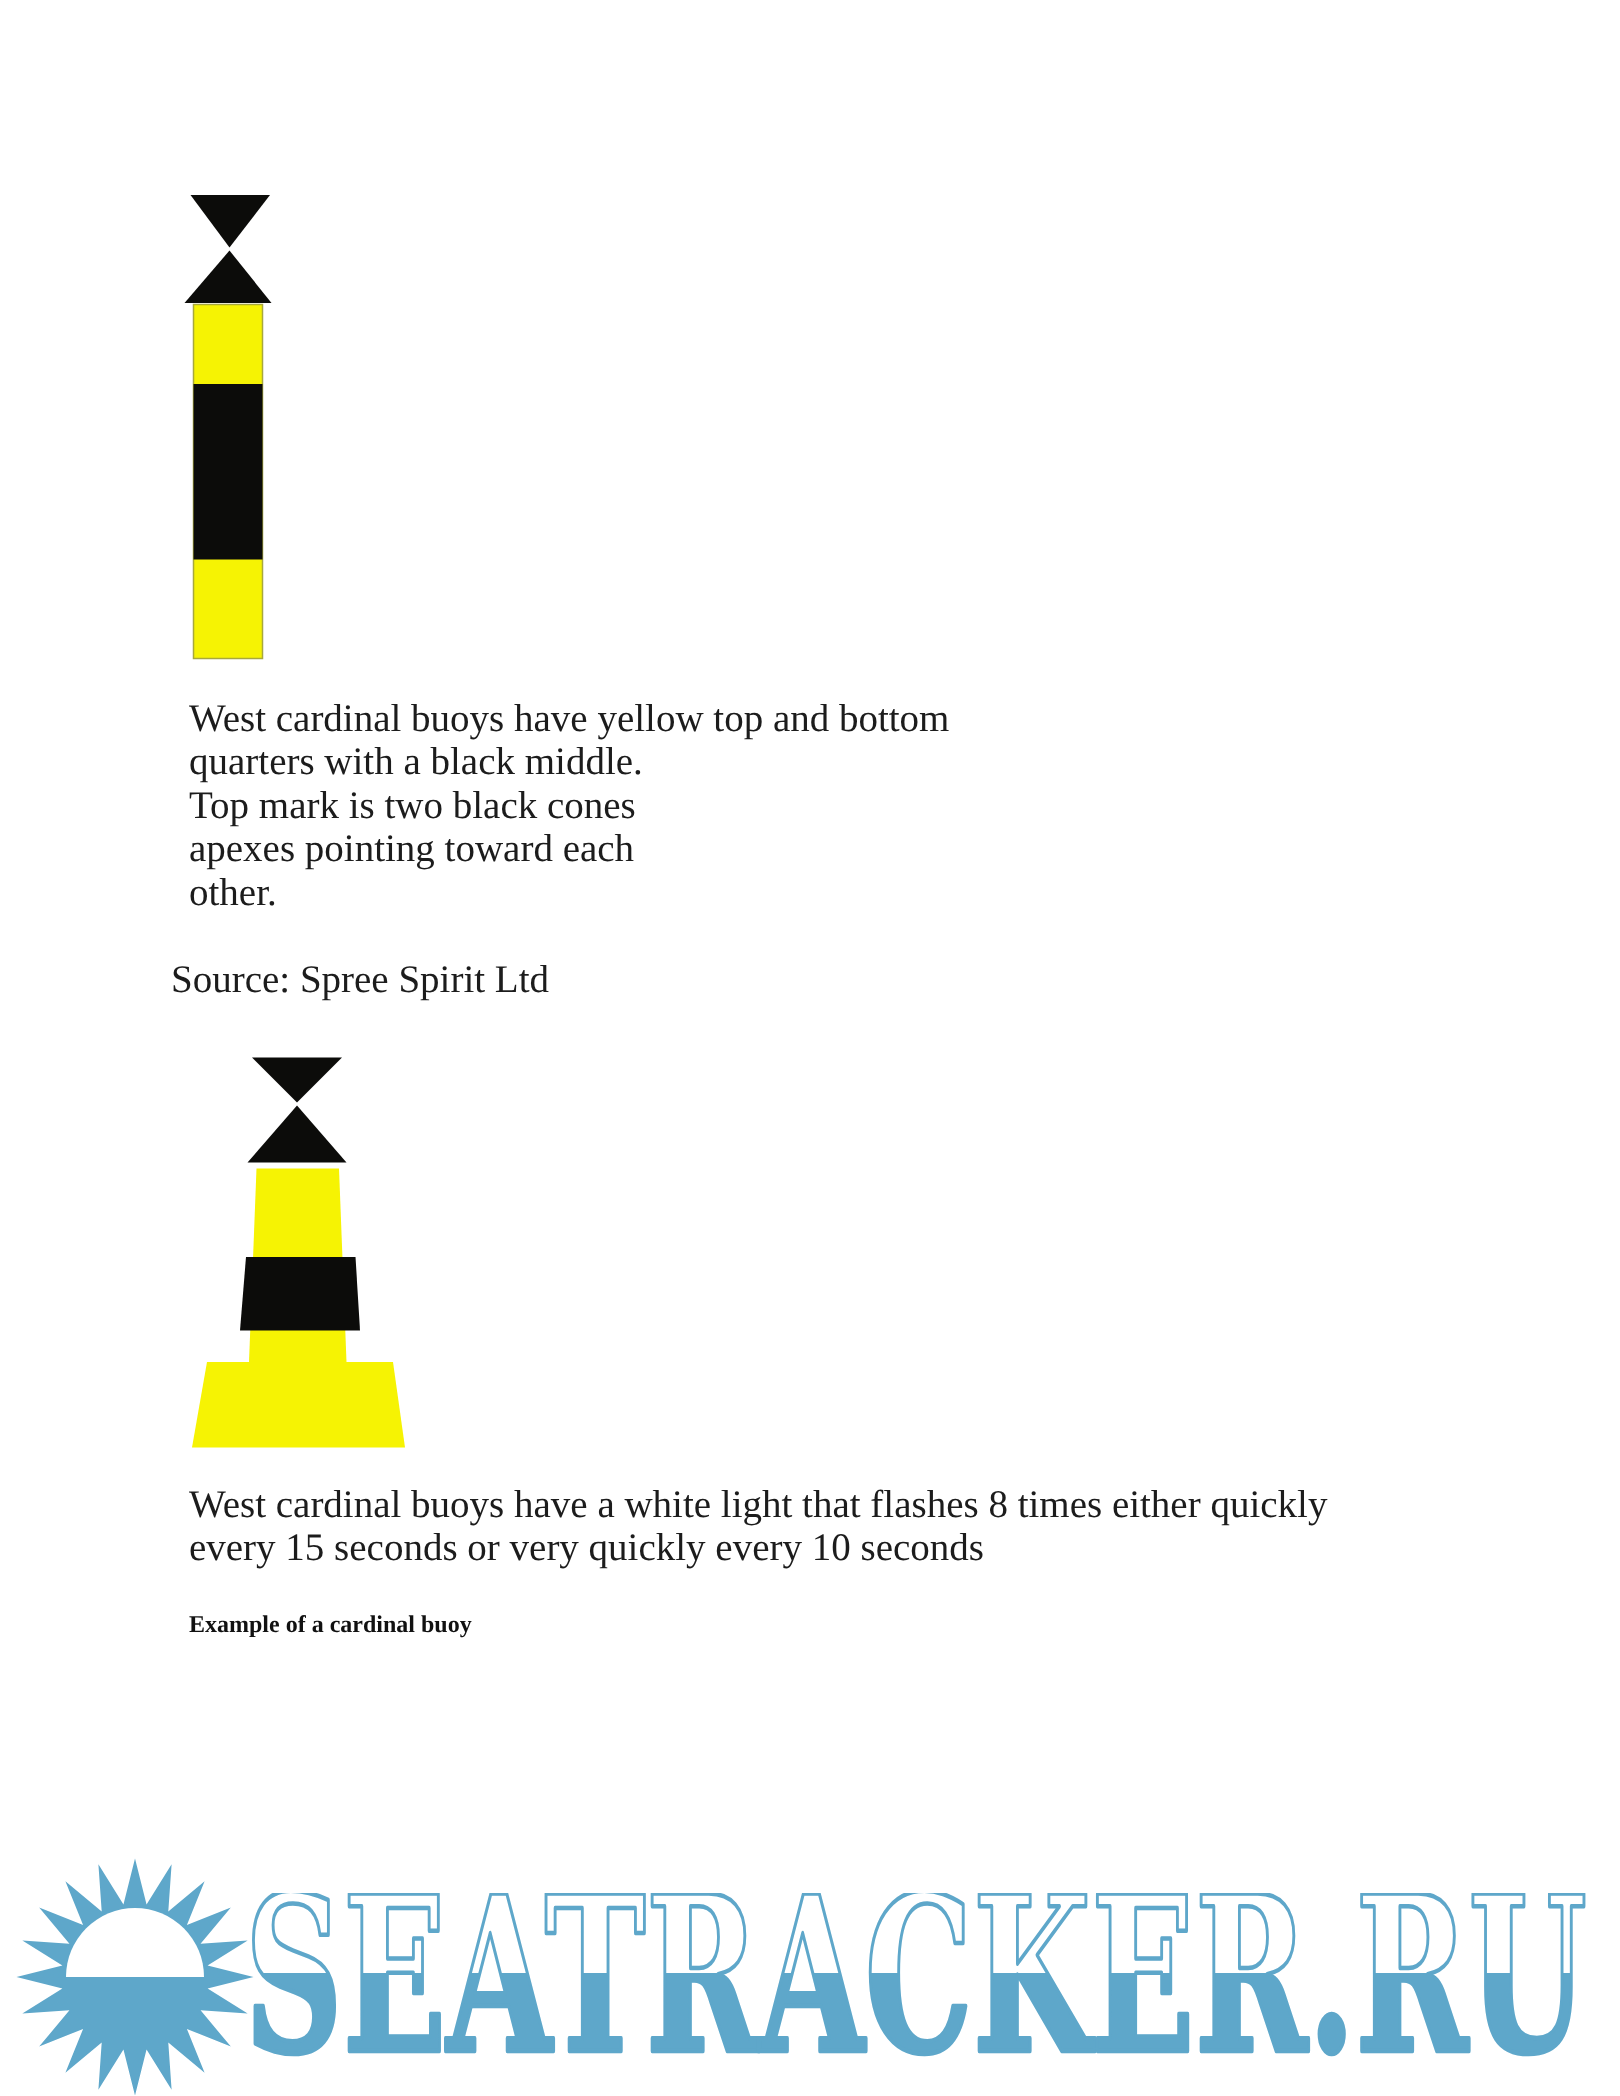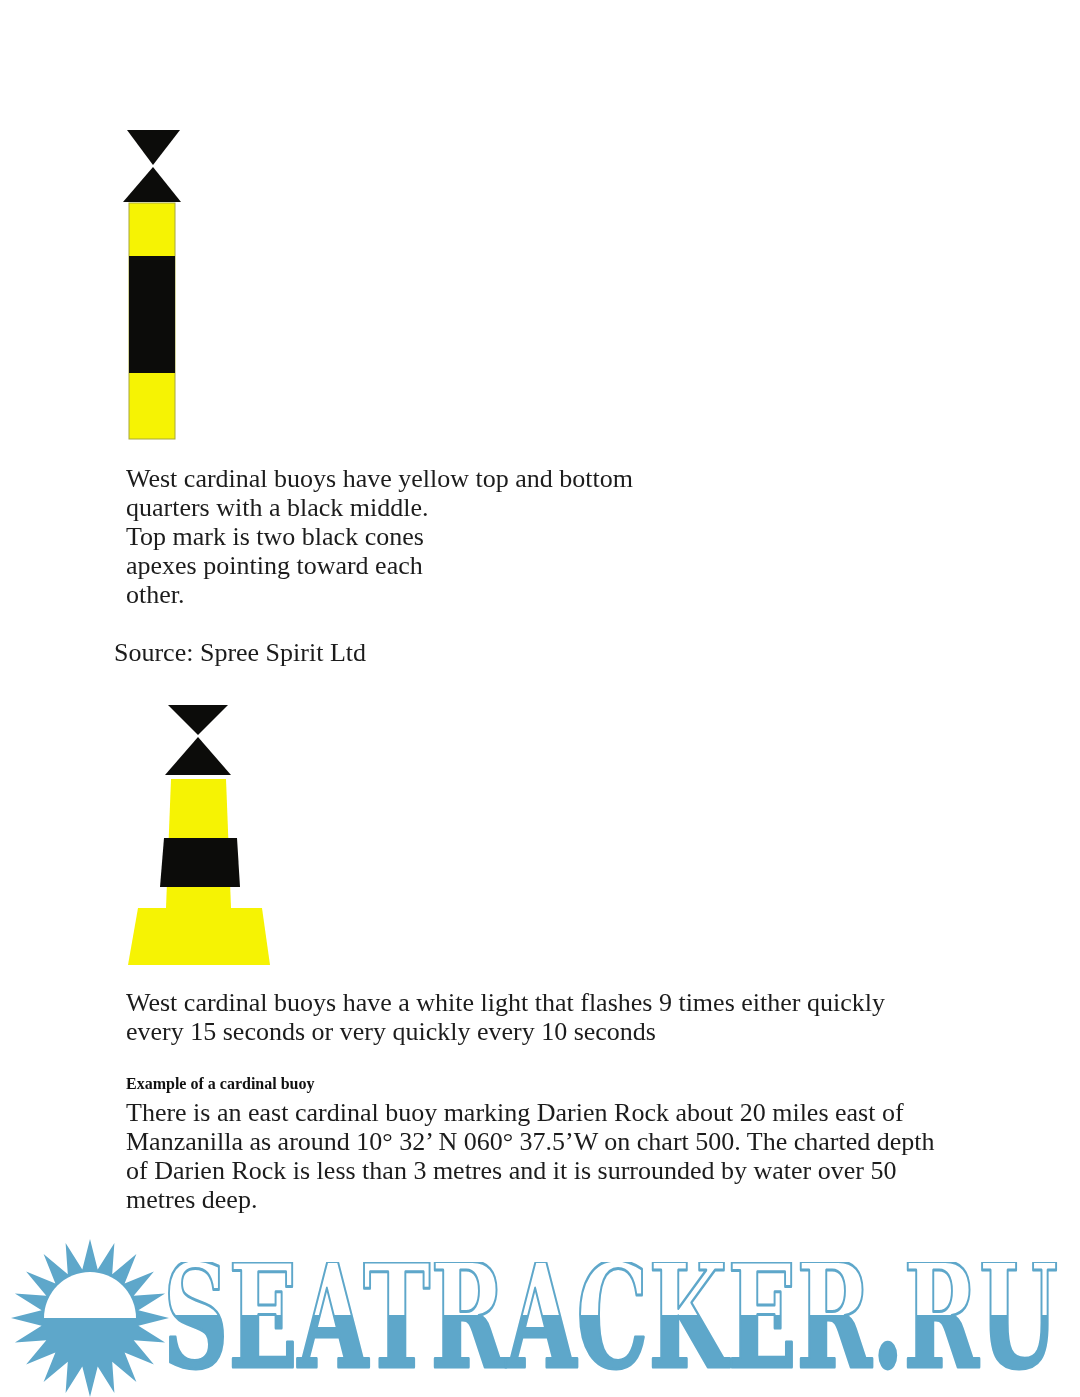--- a/index.html
+++ b/index.html
@@ -53,29 +53,25 @@
   <div class="abs bodytext" style="left:114px; top:638px; width:500px;">Source: Spree Spirit Ltd</div>
 
   <svg class="abs" style="left:125px; top:700px;" width="150" height="270" viewBox="0 0 150 270">
     <polygon points="43,5 103,5 73,35" fill="#0c0c0a"></polygon>
     <polygon points="40,75 106,75 73,37" fill="#0c0c0a"></polygon>
     <polygon points="46,79 101,79 106,208 41,208" fill="#f6f303"></polygon>
     <polygon points="39,138 112,138 115,187 35,187" fill="#0c0c0a"></polygon>
     <polygon points="13,208 137,208 145,265 3,265" fill="#f6f303"></polygon>
   </svg>
 
-  <div class="abs bodytext" style="left:126px; top:988px; width:900px;">West cardinal buoys have a white light that flashes 9 times either quickly
+  <div class="abs bodytext" style="left:126px; top:988px; width:900px;">West cardinal buoys have a white light that flashes 8 times either quickly
 every 15 seconds or very quickly every 10 seconds</div>
 
   <div class="abs heading" style="left:126px; top:1069px; width:700px;">Example of a cardinal buoy</div>
 
-  <div class="abs bodytext" style="left:126px; top:1098px; width:920px;">There is an east cardinal buoy marking Darien Rock about 20 miles east of
-Manzanilla as around 10° 32’ N 060° 37.5’W on chart 500. The charted depth
-of Darien Rock is less than 3 metres and it is surrounded by water over 50
-metres deep.</div>
 
   <svg class="abs" style="left:8px; top:1238px;" width="164" height="160" viewBox="0 0 164 160">
     <polygon fill="#5ea7ca" points="161,80 130.4,87.7 157.1,104.4 125.7,102.2 145.9,126.4 116.6,114.6 128.4,143.9 104.2,123.7 106.4,155.1 89.7,128.4 82,159 74.3,128.4 57.6,155.1 59.8,123.7 35.6,143.9 47.4,114.6 18.1,126.4 38.3,102.2 6.9,104.4 33.6,87.7 3,80 33.6,72.3 6.9,55.6 38.3,57.8 18.1,33.6 47.4,45.4 35.6,16.1 59.8,36.3 57.6,4.9 74.3,31.6 82,1 89.7,31.6 106.4,4.9 104.2,36.3 128.4,16.1 116.6,45.4 145.9,33.6 125.7,57.8 157.1,55.6 130.4,72.3"></polygon>
     <path d="M 36,80 A 46,46 0 0 1 128,80 Z" fill="#ffffff"></path>
   </svg>
 
   <svg class="abs" style="left:163px; top:1262px;" width="900" height="136" viewBox="0 0 900 136">
     <defs>
       <linearGradient id="halffill" gradientUnits="userSpaceOnUse" x1="0" y1="0" x2="0" y2="105">
         <stop offset="0" stop-color="#ffffff"></stop>

